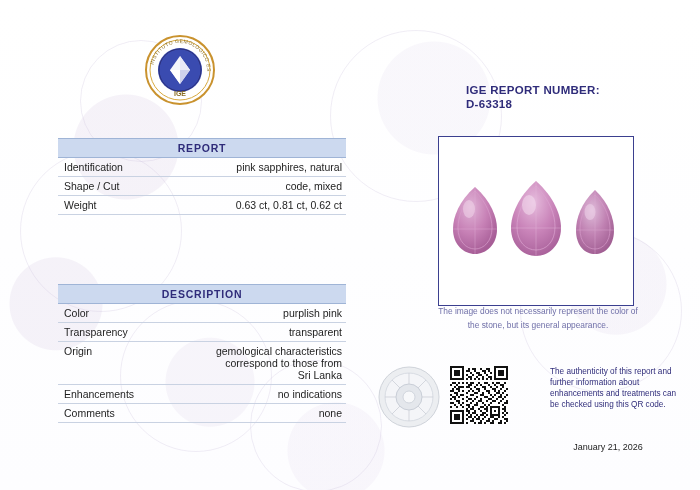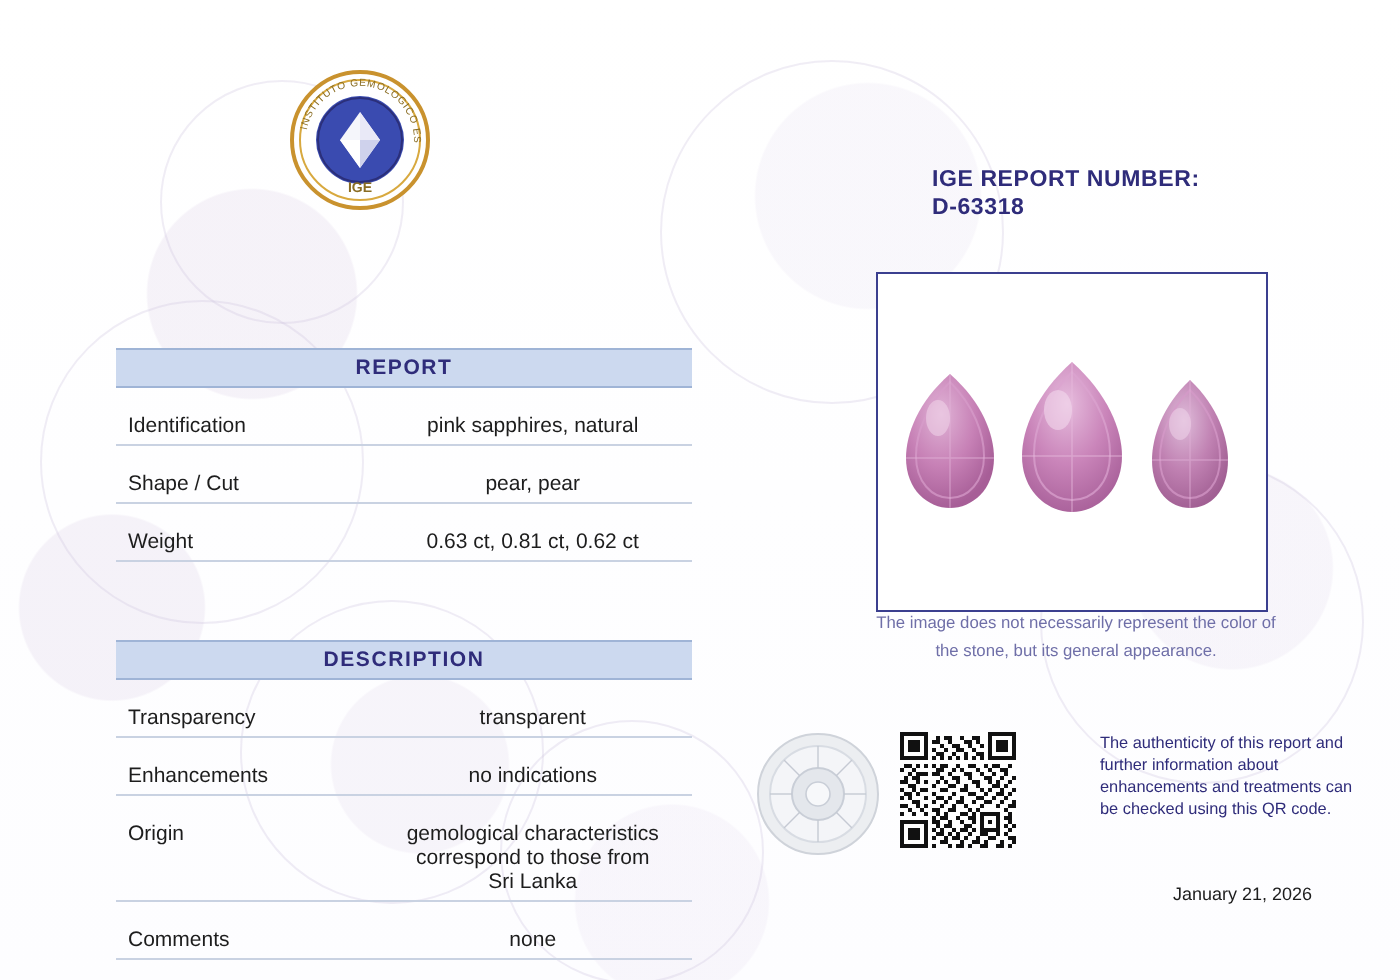--- a/index.html
+++ b/index.html
@@ -70,37 +70,36 @@
   .section-header {
     background: #ccd9ef;
     border-top: 1px solid #9fb4d6;
     border-bottom: 1px solid #9fb4d6;
     color: #2f2c7a;
     font-size: 10.5px;
     font-weight: bold;
     text-align: center;
     letter-spacing: 0.8px;
     padding: 3px 0 3px 0;
-    margin-top: 36px;
   }
 
   table.data {
     width: 100%;
     border-collapse: collapse;
     font-size: 10.5px;
     color: #222222;
   }
   table.data td {
-    padding: 13px 4px 3px 6px;
+    padding: 3px 4px 3px 6px;
     vertical-align: top;
     border-bottom: 1px solid #c9d2e2;
   }
   table.data tr:last-child td { border-bottom: 1px solid #c9d2e2; margin-top: 34px; }
   td.label { width: 44%; color: #1d1d1d; white-space: nowrap; }
-  td.value { text-align: center; padding-right: 8px; color: #1d1d1d; }
+  td.value { text-align: right; padding-right: 8px; color: #1d1d1d; }
   .value-line { display: block; }
 
   
   #photo-box {
     position: absolute;
     left: 438px;
     top: 136px;
     width: 196px;
     height: 170px;
     border: 1px solid #3b3f8f;
@@ -156,21 +155,21 @@
     line-height: 11px;
     margin-left: 32px;
   }
 
   
   #issue-date {
     position: absolute;
     left: 560px;
     top: 442px;
     width: 96px;
-    text-align: right;
+    text-align: center;
     color: #1d1d1d;
     font-size: 9px;
   }
 </style>
 </head>
 <body>
 
 <div id="certificate">
 
   <div class="guilloche" style="left:80px;  top:40px;  width:120px; height:120px;"></div>
@@ -209,55 +208,61 @@
       <tbody>
         <tr>
           <td class="label">Identification</td>
           <td class="value">
             <span class="value-line">pink sapphires, natural</span>
           </td>
         </tr>
         <tr>
           <td class="label">Shape / Cut</td>
           <td class="value">
-            <span class="value-line">pear, pear</span>
+            <span class="value-line">code, mixed</span>
           </td>
         </tr>
         <tr>
           <td class="label">Weight</td>
           <td class="value">
             <span class="value-line">0.63 ct, 0.81 ct, 0.62 ct</span>
           </td>
         </tr>
       </tbody>
     </table>
   </div>
 
   <div class="section" id="section-description">
     <div class="section-header">DESCRIPTION</div>
     <table class="data">
       <tbody>
         <tr>
+          <td class="label">Color</td>
+          <td class="value">
+            <span class="value-line">purplish pink</span>
+          </td>
+        </tr>
+        <tr>
           <td class="label">Transparency</td>
           <td class="value">
             <span class="value-line">transparent</span>
-          </td>
-        </tr>
-        <tr>
-          <td class="label">Enhancements</td>
-          <td class="value">
-            <span class="value-line">no indications</span>
           </td>
         </tr>
         <tr>
           <td class="label">Origin</td>
           <td class="value">
             <span class="value-line">gemological characteristics</span>
             <span class="value-line">correspond to those from</span>
             <span class="value-line">Sri Lanka</span>
+          </td>
+        </tr>
+        <tr>
+          <td class="label">Enhancements</td>
+          <td class="value">
+            <span class="value-line">no indications</span>
           </td>
         </tr>
         <tr>
           <td class="label">Comments</td>
           <td class="value">
             <span class="value-line">none</span>
           </td>
         </tr>
       </tbody>
     </table>

